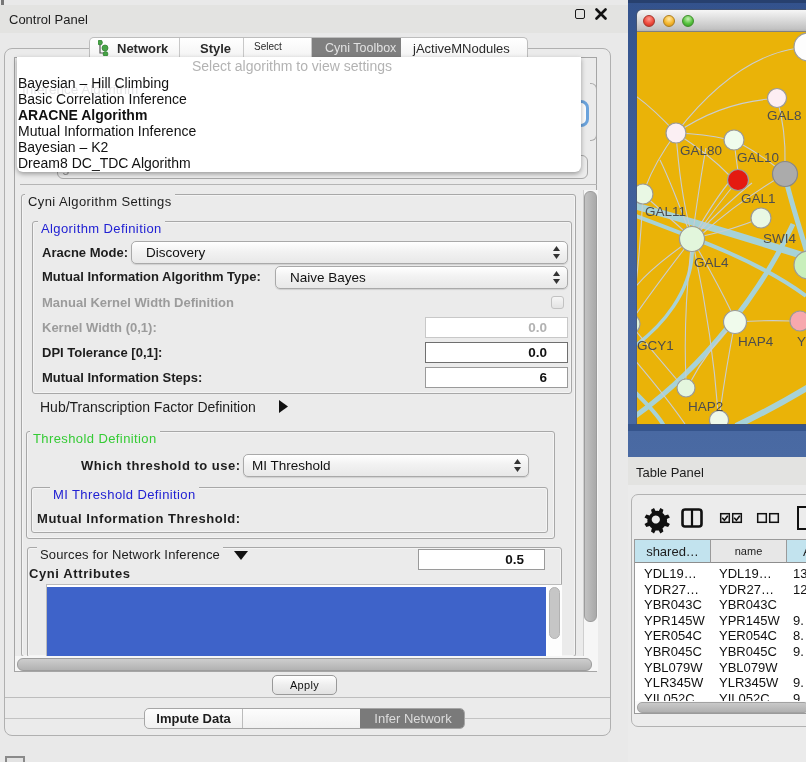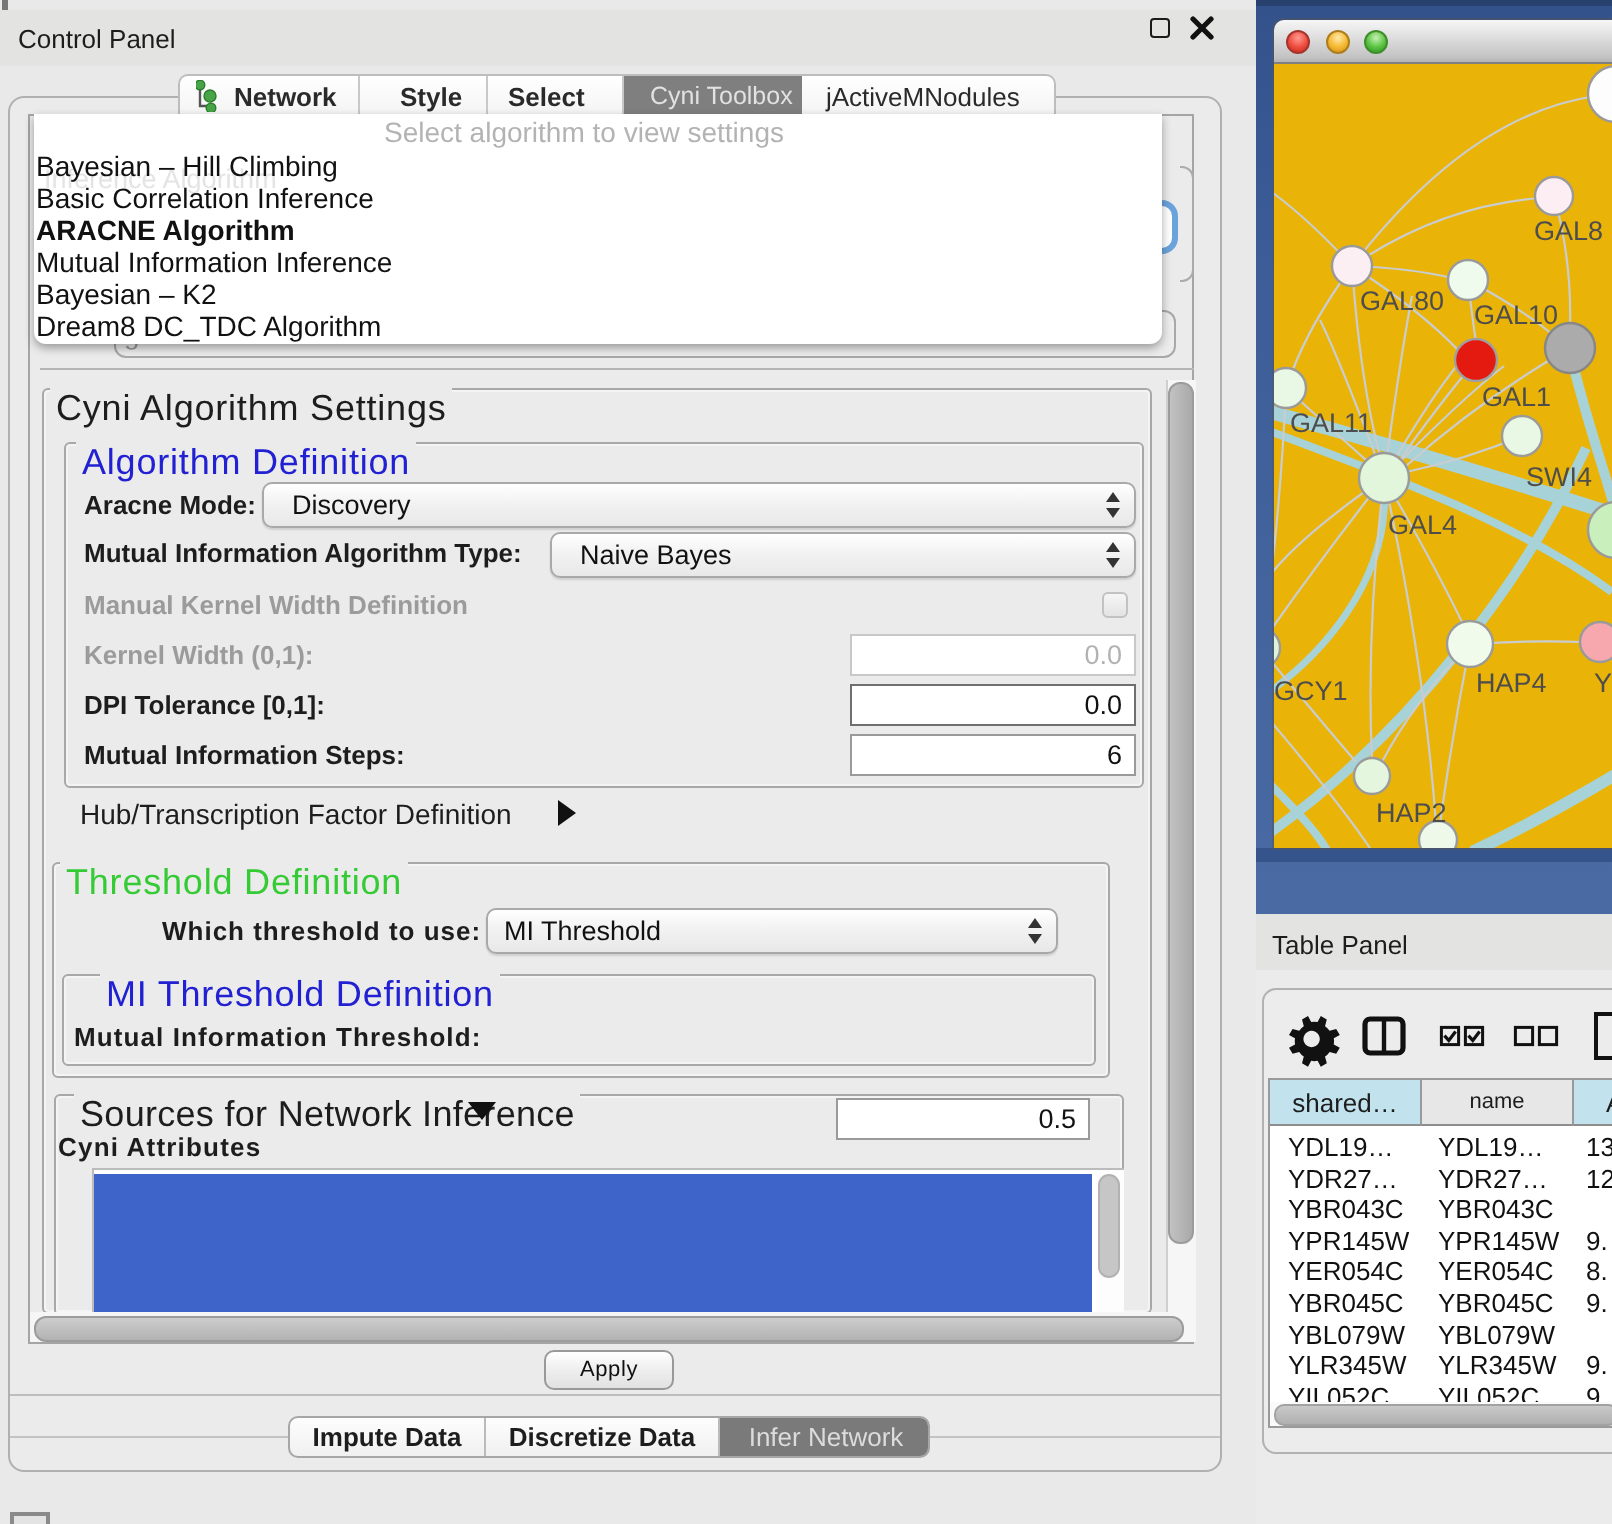--- a/index.html
+++ b/index.html
@@ -2,30 +2,30 @@
 <html><head>
 <meta charset="utf-8">
 <style>
   html,body{margin:0;padding:0;}
   body{width:806px;height:762px;position:relative;overflow:hidden;
        background:#e9e9e9;font-family:"Liberation Sans",sans-serif;
        -webkit-font-smoothing:antialiased;}
   .abs{position:absolute;}
   .lbl{position:absolute;font-size:13px;font-weight:bold;color:#1d1d1d;white-space:nowrap;}
   .lbl.dis{color:#9b9b9b;}
-  .gtitle{position:absolute;font-size:18px;color:#1d1d1d;background:#ebebeb;
+  .gtitle{position:absolute;font-size:13px;color:#1d1d1d;background:#ebebeb;
           padding:0 3px;white-space:nowrap;letter-spacing:0.4px;text-align:center;}
   .group{position:absolute;border:1px solid #a8a8a8;border-radius:3px;
          box-shadow:inset 0 0 0 1px #f4f4f4;}
   .combo{position:absolute;border:1px solid #a9a9a9;border-radius:5px;
          background:linear-gradient(#ffffff,#f2f2f2 45%,#e8e8e8);
          box-shadow:0 1px 1px rgba(0,0,0,0.12);}
   .combo .ct{position:absolute;left:14px;top:3px;font-size:13.5px;color:#111;white-space:nowrap;}
   .field{position:absolute;background:#ffffff;font-size:13.5px;color:#111;
-         text-align:right;padding-right:6px;box-sizing:border-box;}
+         text-align:right;padding-right:20px;box-sizing:border-box;font-weight:bold;}
   .sb-thumb{position:absolute;background:linear-gradient(90deg,#c4c4c4,#adadad);
          border:1px solid #9c9c9c;border-radius:6px;}
 </style>
 </head>
 <body>
 
 <div class="abs" style="left:628px;top:0;width:178px;height:457px;
      background:linear-gradient(#33528c,#3d5d98 30%,#4a6aa3);"></div>
 <div class="abs" style="left:628px;top:0;width:178px;height:3px;background:#27406e;"></div>
 <div class="abs" style="left:628px;top:424px;width:178px;height:7px;background:#35548c;"></div>
@@ -300,42 +300,40 @@
      border-radius:5px;background:linear-gradient(#ffffff,#eee 50%,#e2e2e2);box-sizing:border-box;
      font-size:11px;color:#111;text-align:center;line-height:18px;letter-spacing:0.3px;">Apply</div>
 
 <div class="abs" style="left:5px;top:697px;width:605px;height:1px;background:#bdbdbd;"></div>
 
 <div class="abs" style="left:5px;top:718px;width:605px;height:1px;background:#c3c3c3;"></div>
 <div class="abs" style="left:144px;top:708px;width:321px;height:21px;border:1px solid #a6a6a6;
      border-radius:5px;background:linear-gradient(#fdfdfd,#f0f0f0);box-sizing:border-box;overflow:hidden;">
   <div class="abs" style="left:0;top:0;width:98px;height:21px;font-size:13px;font-weight:bold;
        color:#1d1d1d;text-align:center;line-height:19px;border-right:1px solid #bbb;box-sizing:border-box;">Impute Data</div>
-  <div class="abs" style="left:98px;top:0;width:117px;height:21px;font-size:13px;font-weight:bold;
-       color:#1d1d1d;text-align:center;line-height:19px;border-right:1px solid #bbb;box-sizing:border-box;">Discretize Data</div>
   <div class="abs" style="left:215px;top:0;width:106px;height:21px;font-size:13px;
        color:#dcdcdc;text-align:center;line-height:19px;background:#7a7a7a;">Infer Network</div>
 </div>
 
 <div class="abs" style="left:89px;top:37px;width:439px;height:20px;border:1px solid #bdbdbd;
      border-bottom:none;border-radius:5px 5px 0 0;background:linear-gradient(#ffffff,#f4f4f4);
      box-sizing:border-box;overflow:hidden;">
   <div class="abs" style="left:0;top:0;width:90px;height:20px;border-right:1px solid #c8c8c8;box-sizing:border-box;"></div>
   <div class="abs" style="left:90px;top:0;width:64px;height:20px;border-right:1px solid #c8c8c8;box-sizing:border-box;"></div>
   <div class="abs" style="left:154px;top:0;width:68px;height:20px;border-right:1px solid #c8c8c8;box-sizing:border-box;"></div>
   <div class="abs" style="left:222px;top:0;width:89px;height:20px;background:#7f7f7f;"></div>
   <svg class="abs" style="left:8px;top:2px;" width="12" height="16" viewBox="0 0 12 16">
     <path d="M2,3 V13 H7" fill="none" stroke="#555" stroke-width="1.2"></path>
     <circle cx="2" cy="2.5" r="2.4" fill="#47a447" stroke="#2c7d2c" stroke-width="0.7"></circle>
     <circle cx="7" cy="8" r="3" fill="#47a447" stroke="#2c7d2c" stroke-width="0.7"></circle>
     <circle cx="7.5" cy="14" r="2.4" fill="#47a447" stroke="#2c7d2c" stroke-width="0.7"></circle>
   </svg>
   <div class="abs" style="left:27px;top:3px;font-size:13px;font-weight:bold;color:#2a2a2a;">Network</div>
   <div class="abs" style="left:110px;top:3px;font-size:13px;font-weight:bold;color:#2a2a2a;">Style</div>
-  <div class="abs" style="left:164px;top:3px;font-size:13px;font-weight:bold;color:#2a2a2a;">Select</div>
+  <div class="abs" style="left:164px;top:3px;font-size:10px;font-weight:normal;color:#2a2a2a;">Select</div>
   <div class="abs" style="left:235px;top:3px;font-size:12.5px;color:#e2e2e2;">Cyni Toolbox</div>
   <div class="abs" style="left:323px;top:3px;font-size:13px;font-weight:normal;color:#2a2a2a;">jActiveMNodules</div>
 </div>
 
 <div class="abs" style="left:560px;top:100px;width:29px;height:27px;border:3px solid #6ba3dc;
      border-radius:8px;background:#fff;box-sizing:border-box;"></div>
 <div class="abs" style="left:590px;top:83px;width:7px;height:58px;border:1px solid #ababab;
      border-left:none;border-radius:0 6px 6px 0;box-sizing:border-box;"></div>
 <div class="abs" style="left:57px;top:155px;width:531px;height:24px;border:1px solid #a8a8a8;
      border-radius:6px;background:#ececec;box-sizing:border-box;"></div>

